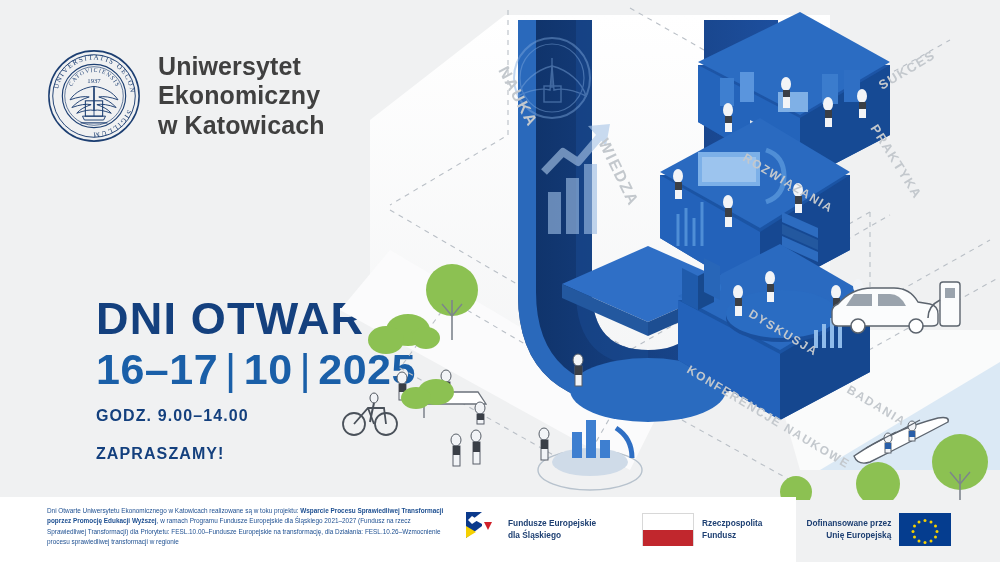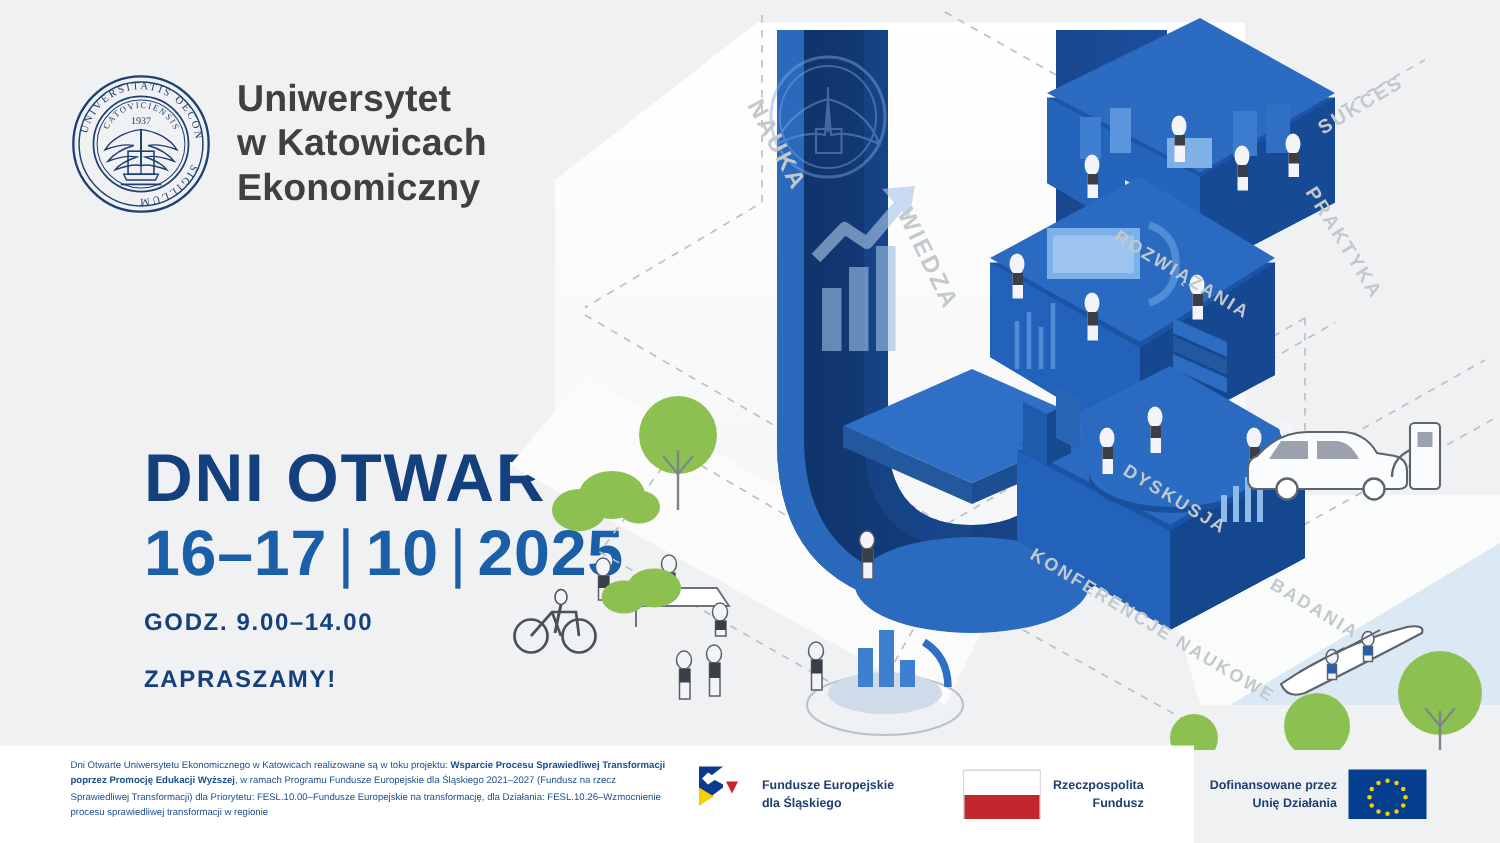--- a/index.html
+++ b/index.html
@@ -76,22 +76,22 @@
 
         <rect x="41" y="55" width="18" height="16" fill="none" stroke="#1d3f72" stroke-width="1.1"></rect>
         <line x1="50" y1="55" x2="50" y2="71" stroke="#1d3f72" stroke-width="0.9"></line>
         <path d="M38 71 L62 71 L60 75 L40 75 Z" fill="none" stroke="#1d3f72" stroke-width="1"></path>
         <line x1="36" y1="78" x2="64" y2="78" stroke="#1d3f72" stroke-width="1.2"></line>
         <line x1="50" y1="42" x2="50" y2="55" stroke="#1d3f72" stroke-width="1"></line>
       </svg>
     </div>
     <div class="brand-text">
       <div>Uniwersytet</div>
+      <div>Ekonomiczny</div>
       <div>w Katowicach</div>
-      <div>Ekonomiczny</div>
     </div>
   </div>
 
   <div class="headline">
     <div class="h-main">DNI OTWARTE</div>
     <div class="h-date">
       <span>16–17</span>
       <span class="sep">|</span>
       <span>10</span>
       <span class="sep">|</span>
@@ -415,35 +415,35 @@
             <path d="M22 12 L30 12 L26 20 Z" fill="#d0202a"></path>
             <path d="M10 6 L16 10 L10 14 L6 10 Z" fill="#fff"></path>
           </svg>
         </span>
         <span class="logo-label">
           <span>Fundusze Europejskie</span><br>
           <span>dla Śląskiego</span>
         </span>
       </div>
 
-      <div class="logo" style="margin-right:44px;text-align:right;">
+      <div class="logo" style="margin-right:44px;">
         <span class="flag-pl">
           <div class="w"></div>
             <div class="r"></div>
         </span>
         <span class="logo-label">
           <span>Rzeczpospolita</span><br>
           <span>Fundusz</span>
         </span>
       </div>
 
       <div class="logo" style="margin-right:30px;">
         <span class="logo-label rt">
           <span>Dofinansowane przez</span><br>
-          <span>Unię Działania</span>
+          <span>Unię Europejską</span>
         </span>
         <span class="flag-eu">
           <svg width="52" height="33" viewBox="0 0 52 33" aria-hidden="true">
             <g fill="#f5d000">
               <circle cx="26" cy="7.5" r="1.5"></circle>
                 <circle cx="32" cy="9" r="1.5"></circle>
               <circle cx="36.5" cy="13" r="1.5"></circle>
                 <circle cx="38" cy="18.5" r="1.5"></circle>
               <circle cx="36.5" cy="24" r="1.5"></circle>
                 <circle cx="32" cy="28" r="1.5"></circle>

